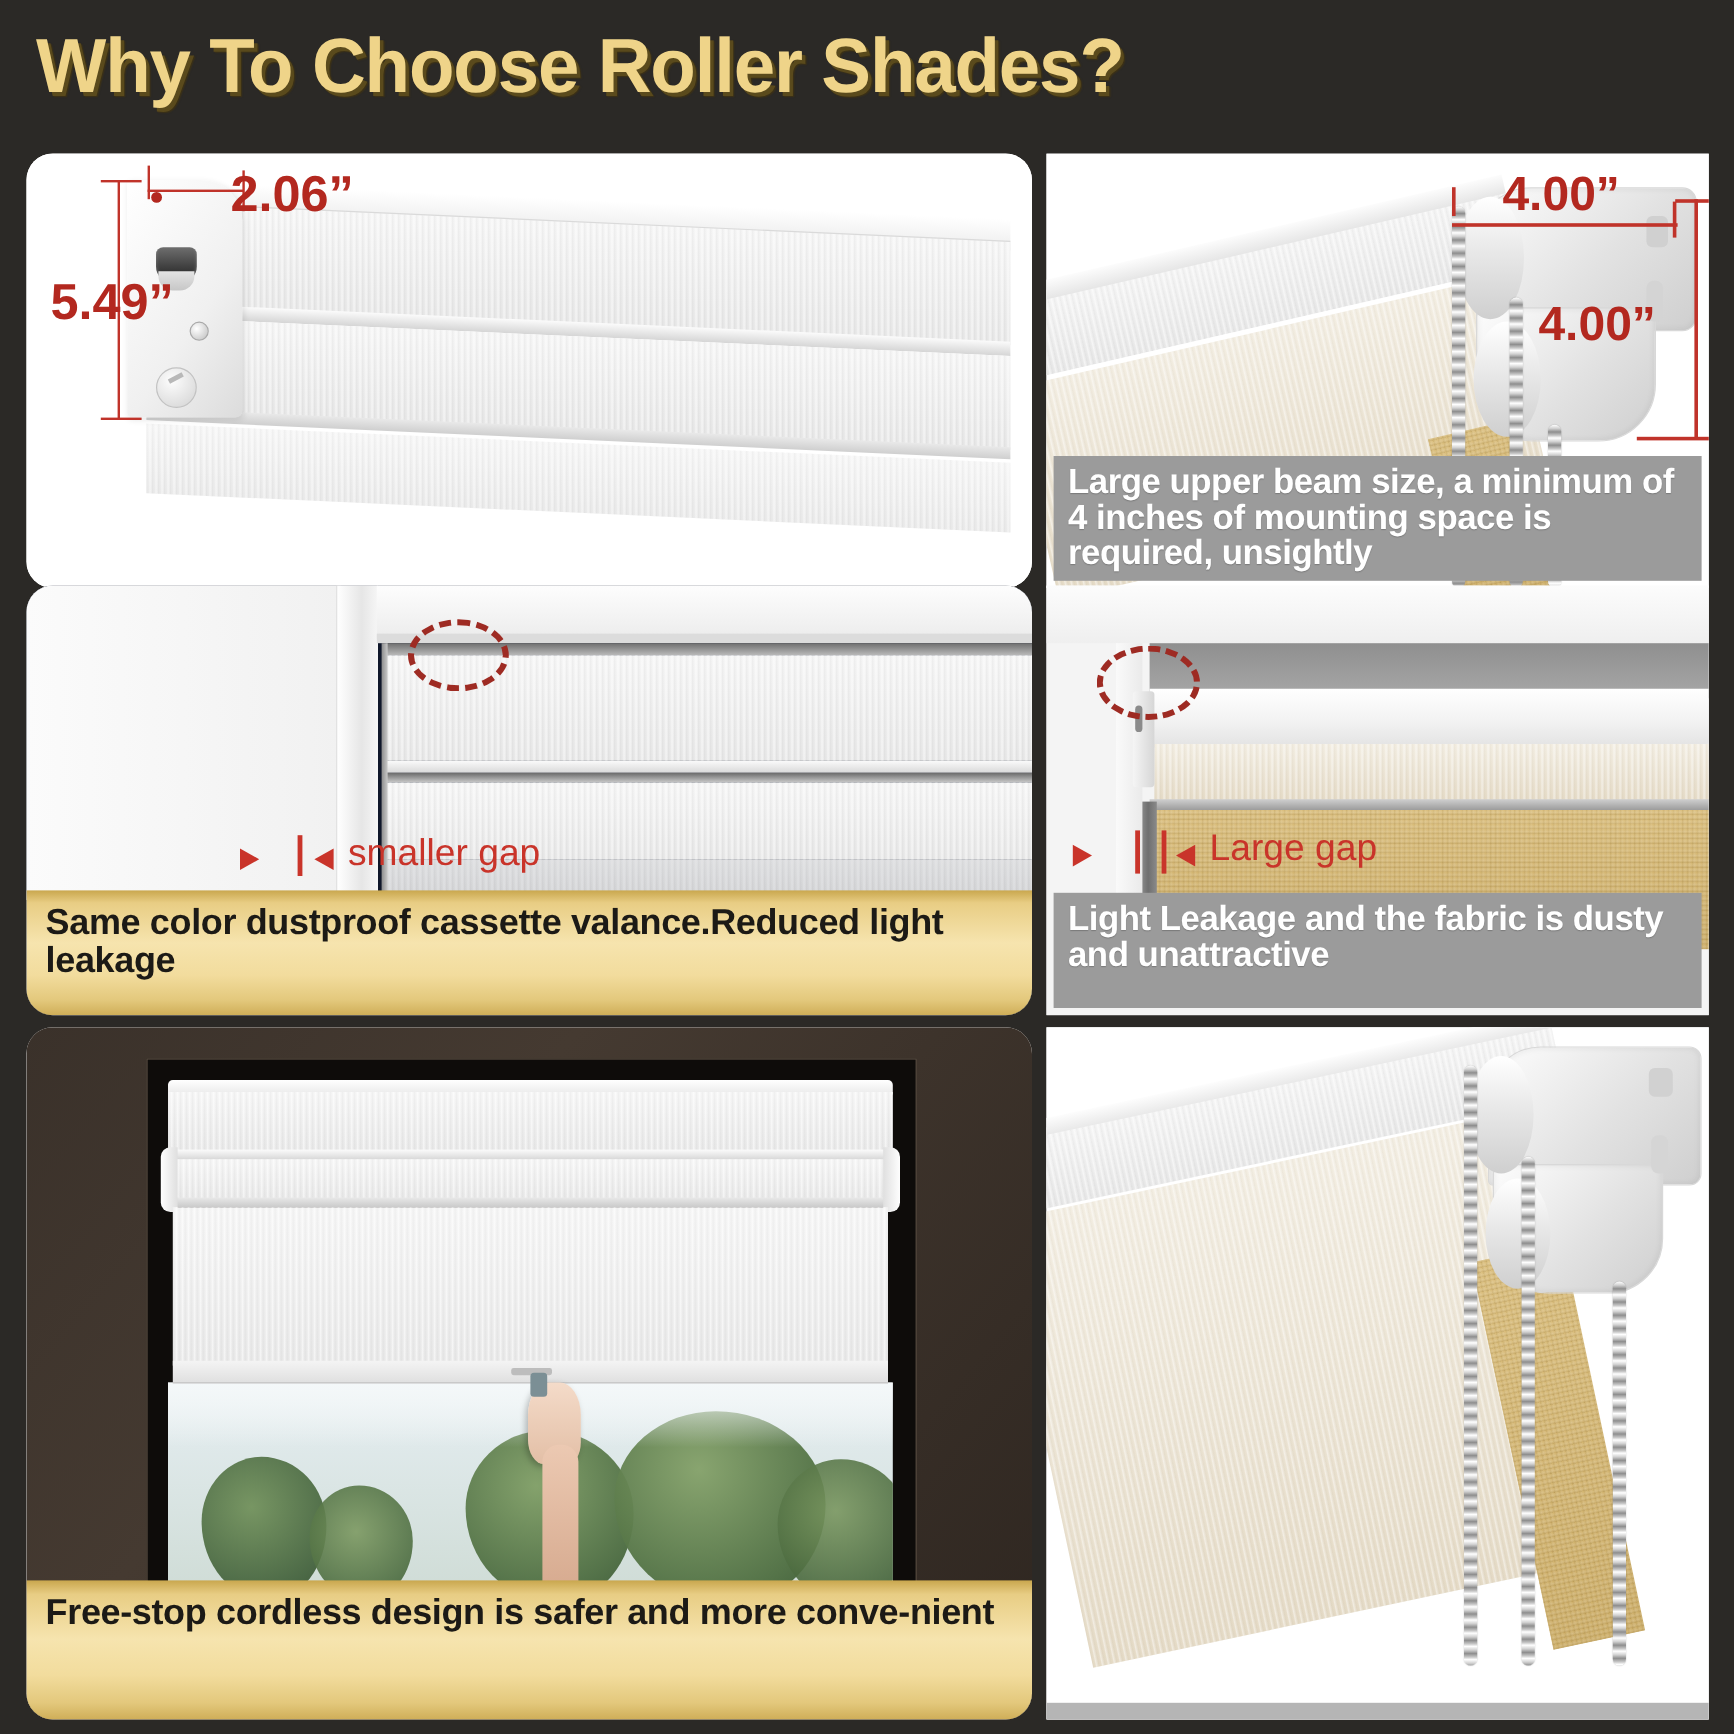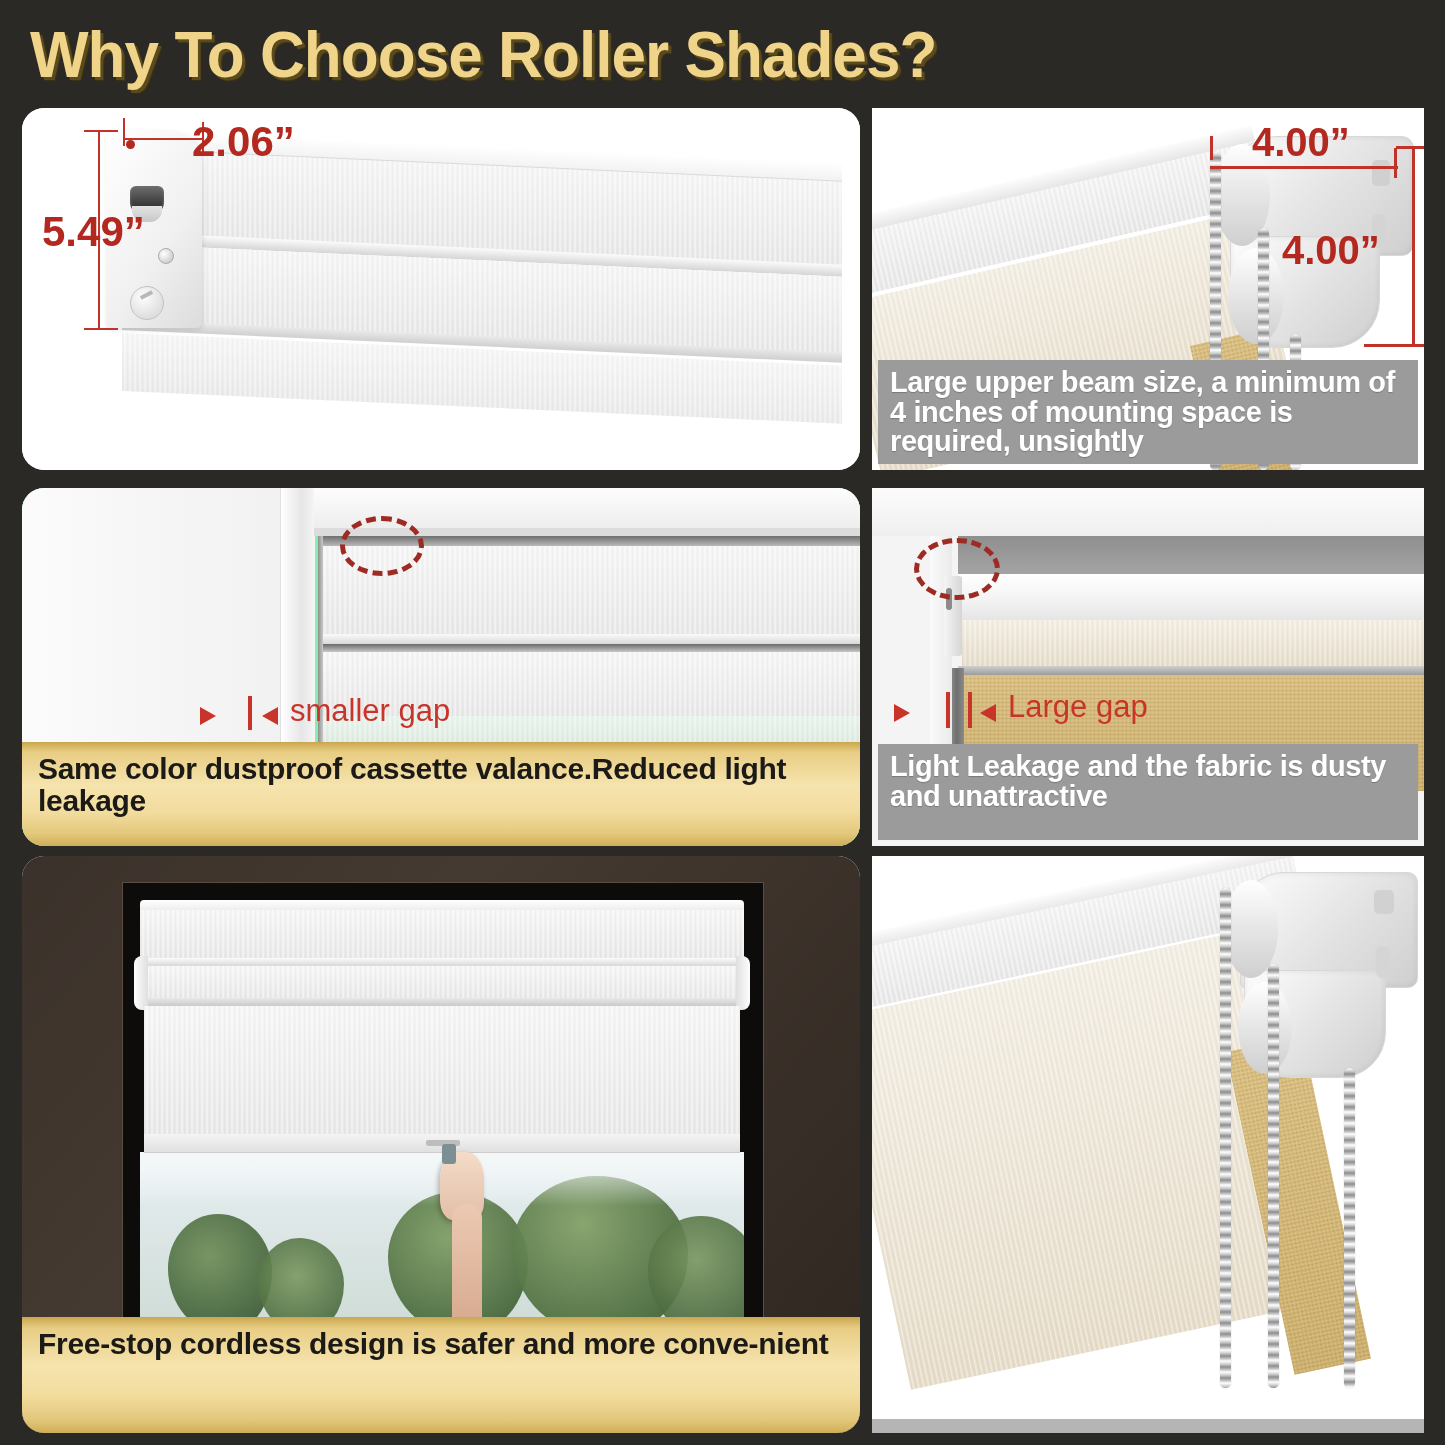--- a/index.html
+++ b/index.html
@@ -25,21 +25,21 @@
   
   .grid{position:absolute;left:0;top:104px;width:1445px;height:1341px;}
 
   .panel{position:absolute;overflow:hidden;background:#fff;}
   .panel.left{border-radius:22px;}
   .panel.right{border-radius:0;}
 
   
   .c-l{left:22px;width:838px;}
   .c-r{left:872px;width:552px;}
-  .r-1{top:4px;height:362px;}
+  .r-1{top:24px;height:362px;}
   .r-2{top:384px;height:358px;}
   .r-3{top:752px;height:577px;}
 
   
   .cap-gold{
     position:absolute;left:0;right:0;bottom:0;
     background:linear-gradient(to bottom,#c9a74e 0%,#e8cd84 10%,#f6e4ae 42%,#f2dc9d 68%,#e3c87c 88%,#cfae58 100%);
     color:#1c1a16;
     font-weight:bold;
     padding:11px 16px 14px 16px;
@@ -201,21 +201,21 @@
 
         <div class="mline v" style="left:540px;top:38px;height:200px;width:3px;"></div>
         <div class="mline h" style="left:524px;top:38px;width:32px;height:3px;"></div>
         <div class="mline h" style="left:492px;top:236px;width:64px;height:3px;"></div>
         <div class="dim" style="left:410px;top:120px;font-size:40px;">4.00”</div>
       </div>
       <div class="cap-gray g1">Large upper beam size, a minimum of 4 inches of mounting space is required, unsightly</div>
     </div>
 
     <div class="panel left c-l r-2">
-      <div class="art" style="background:#86efac;">
+      <div class="art" style="background:#0f172a;">
 
         <div style="position:absolute;left:0;top:0;width:262px;height:262px;background:linear-gradient(to right,#fbfbfb,#f1f1f1);"></div>
 
         <div style="position:absolute;left:258px;top:0;width:34px;height:262px;background:linear-gradient(to right,#ffffff,#e6e6e6 60%,#f6f6f6);border-left:1px solid #e2e2e2;"></div>
         <div style="position:absolute;left:292px;top:0;width:546px;height:44px;background:linear-gradient(to bottom,#fdfdfd,#ececec);"></div>
         <div style="position:absolute;left:292px;top:40px;width:546px;height:8px;background:#dcdcdc;"></div>
 
         <div style="position:absolute;left:300px;top:48px;width:538px;height:10px;background:linear-gradient(to bottom,#6f6f6f,#b9b9b9);"></div>
         <div class="fabric" style="position:absolute;left:300px;top:58px;width:538px;height:88px;"></div>
         <div style="position:absolute;left:300px;top:146px;width:538px;height:10px;background:linear-gradient(to bottom,#fafafa,#d9d9d9);"></div>

